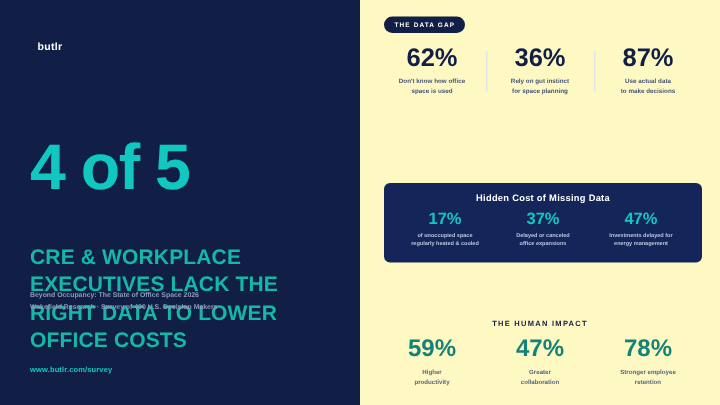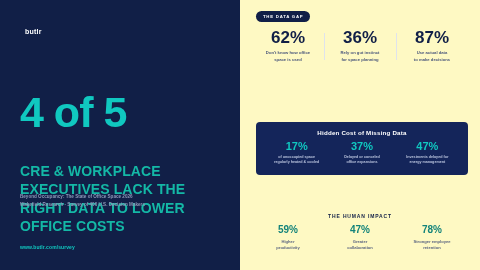--- a/index.html
+++ b/index.html
@@ -86,21 +86,21 @@
   .dark-lbl{color:#b9c3dd;font-size:3.7px;font-weight:bold;line-height:1.6;margin-top:2px;}
 
   
   .hi-wrap{position:absolute;left:12px;right:12px;top:213px;}
   .hi-title{
     text-align:center;color:#111f47;font-size:5px;font-weight:bold;
     letter-spacing:.85px;margin-bottom:6px;
   }
   .hi-row{display:flex;}
   .hi-cell{flex:1;text-align:center;padding:0 4px;}
-  .hi-num{color:#13837a;font-size:10px;font-weight:bold;line-height:1.05;}
+  .hi-num{color:#13837a;font-size:16px;font-weight:bold;line-height:1.05;}
   .hi-lbl{color:#5a6480;font-size:4.1px;font-weight:bold;line-height:1.65;margin-top:3px;}
 </style>
 </head>
 <body>
 
 <div class="slide">
 
   <div class="left">
     <div class="logo">butlr</div>
 

